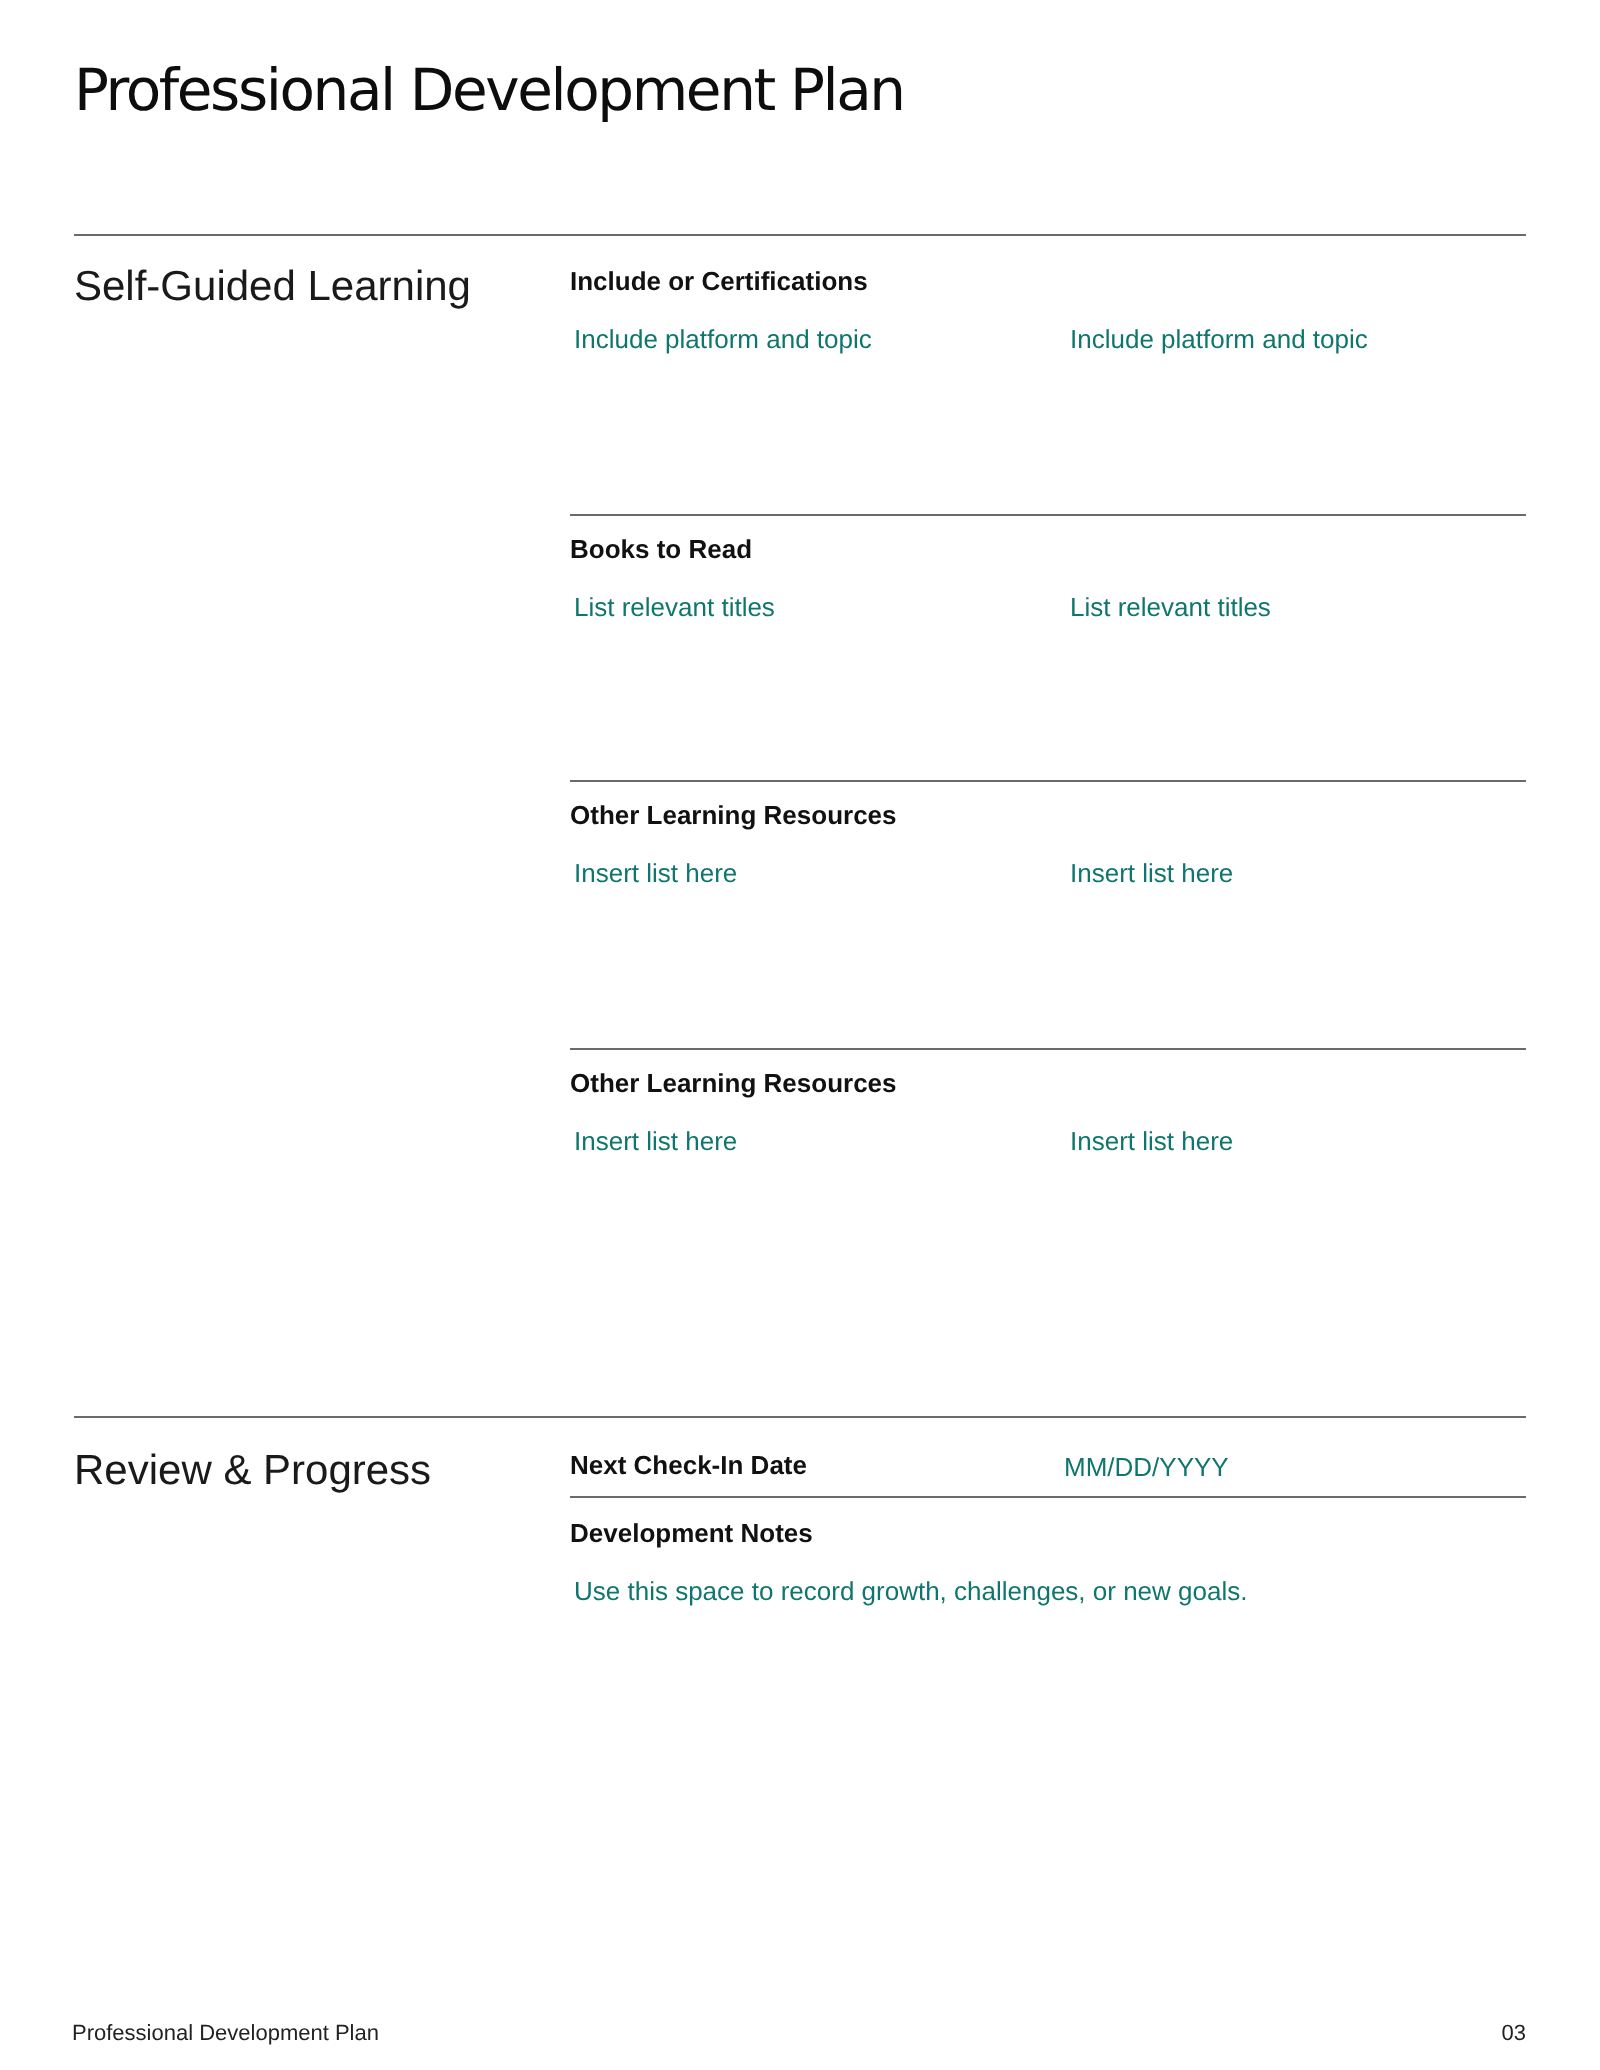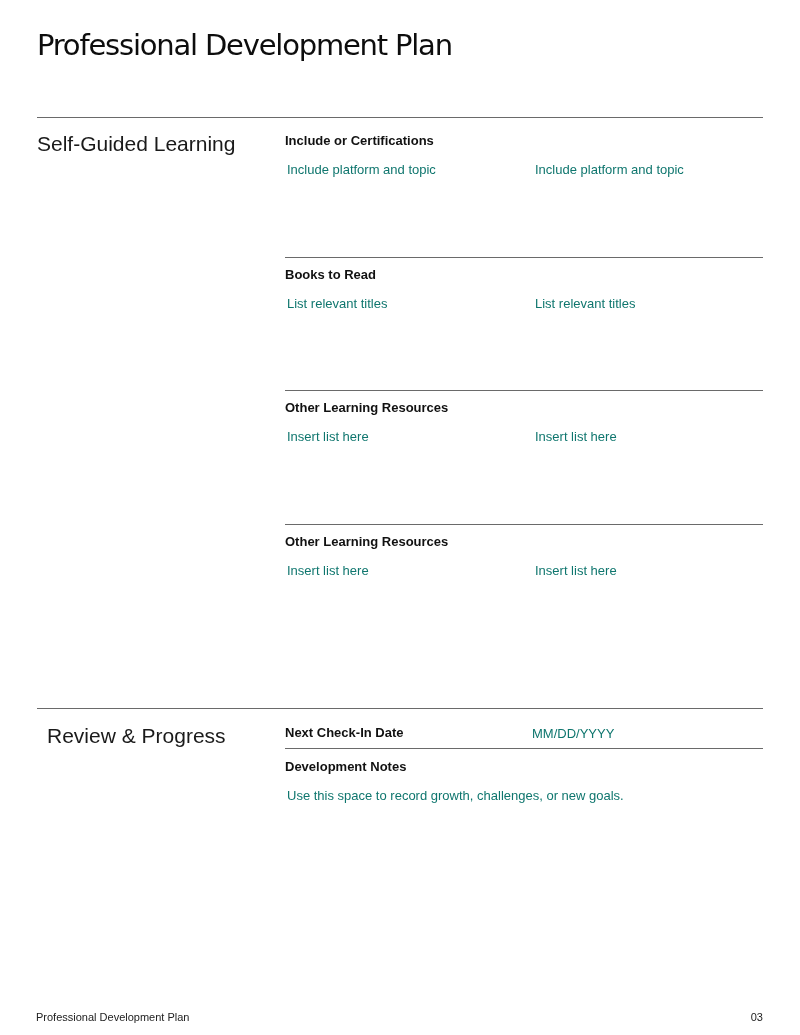--- a/index.html
+++ b/index.html
@@ -50,21 +50,21 @@
 <div class="field-label" style="top:400px;">Other Learning Resources</div>
 <div class="field-value col1" style="top:429px;">Insert list here</div>
 <div class="field-value col2" style="top:429px;">Insert list here</div>
 
 <div class="hr" style="left:285px; width:478px; top:524px;"></div>
 <div class="field-label" style="top:534px;">Other Learning Resources</div>
 <div class="field-value col1" style="top:563px;">Insert list here</div>
 <div class="field-value col2" style="top:563px;">Insert list here</div>
 
 <div class="hr" style="left:37px; width:726px; top:708px;"></div>
-<div class="section-label" style="top:724px;margin-left:10px;">Review &amp; Progress</div>
+<div class="section-label" style="top:724px;">Review &amp; Progress</div>
 
 <div class="field-label" style="top:725px;">Next Check-In Date</div>
 <div class="field-value" style="left:532px; top:726px;text-align:right;">MM/DD/YYYY</div>
 
 <div class="hr" style="left:285px; width:478px; top:748px;"></div>
 <div class="field-label" style="top:759px;">Development Notes</div>
 <div class="field-value col1" style="top:788px;">Use this space to record growth, challenges, or new goals.</div>
 
 <div class="footer" style="left:36px;">Professional Development Plan</div>
 <div class="footer" style="right:37px;">03</div>

